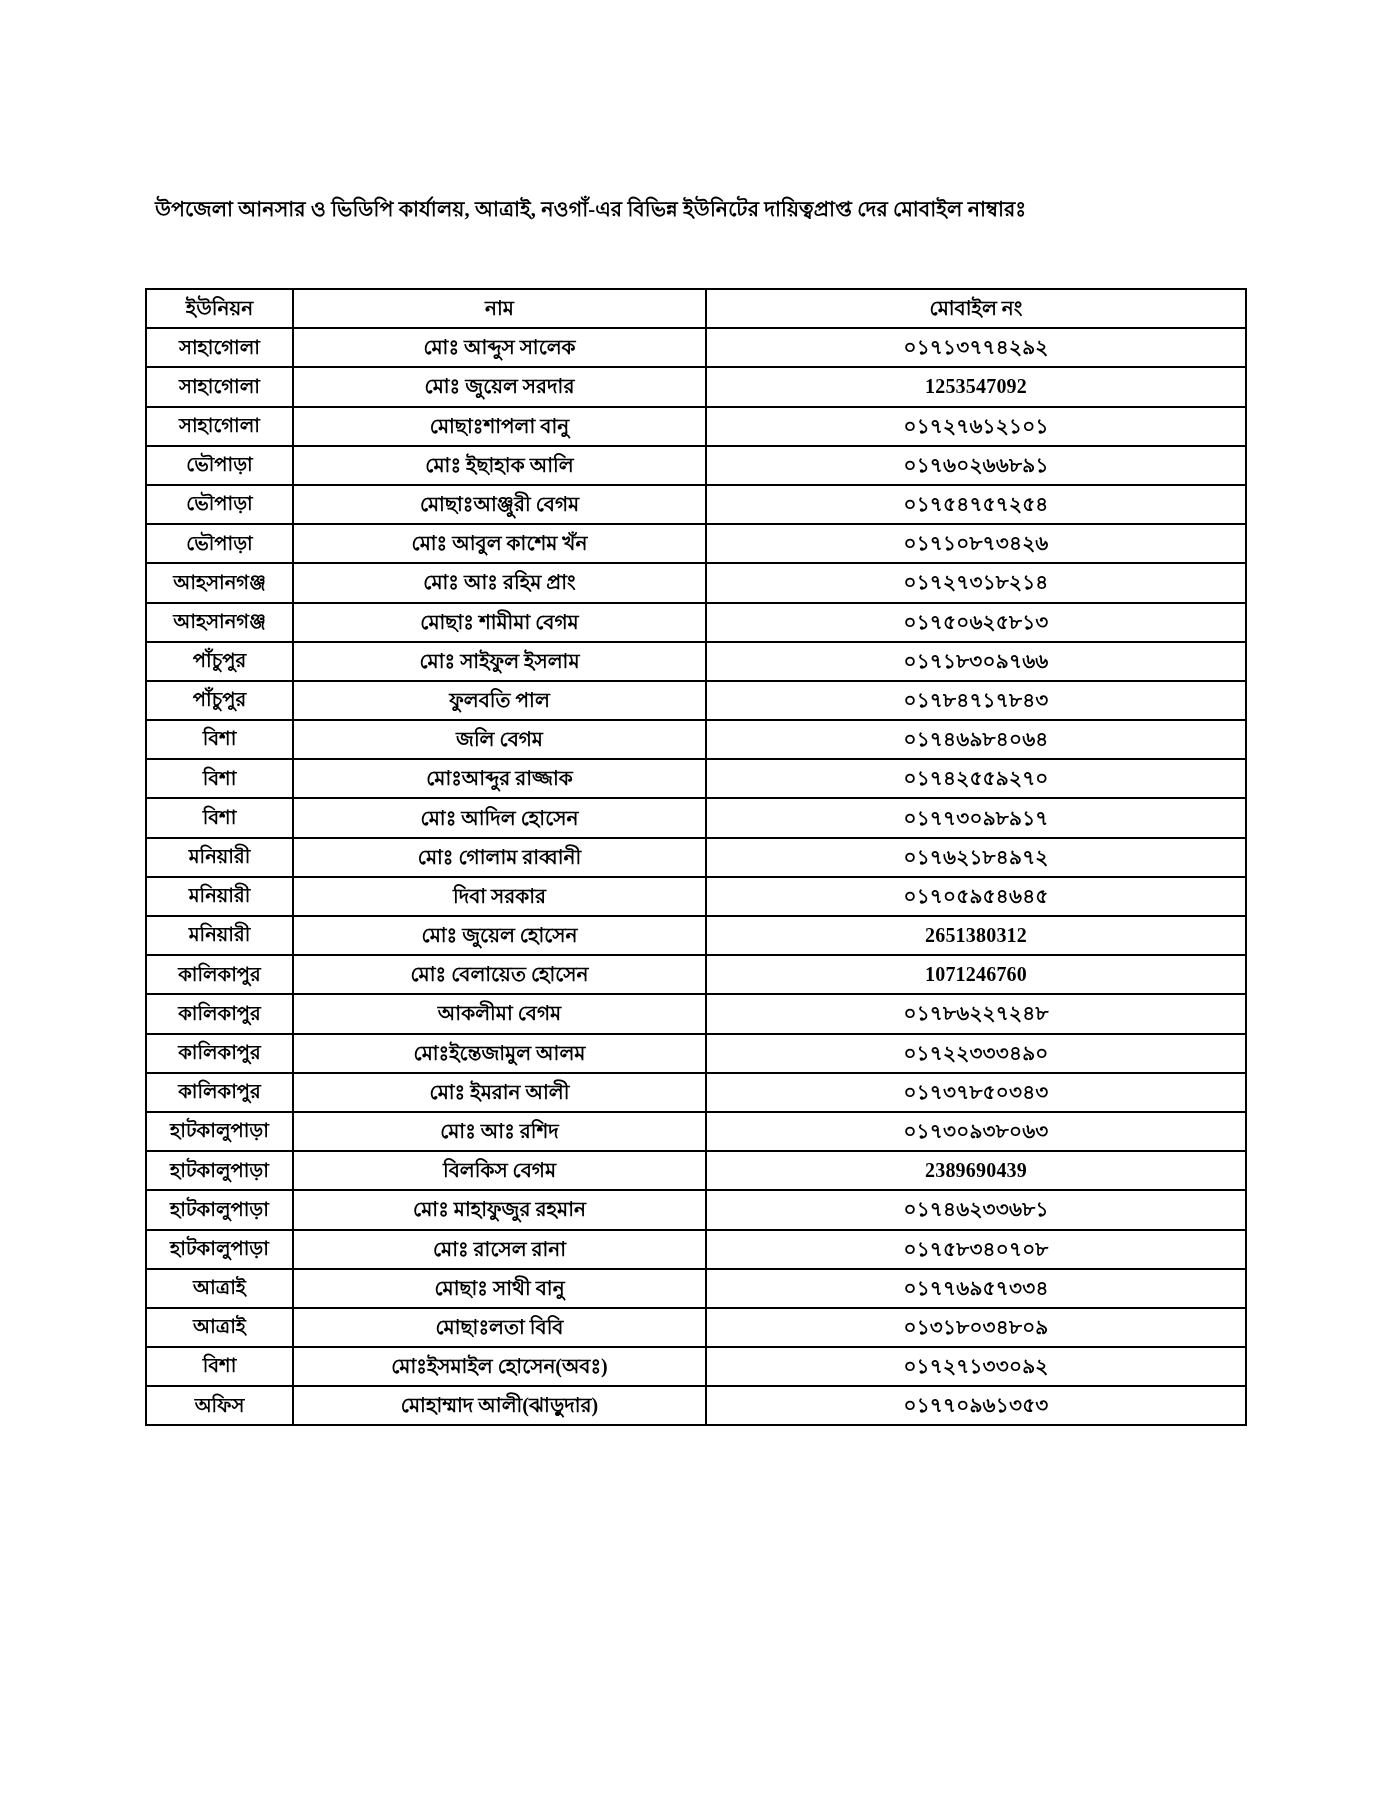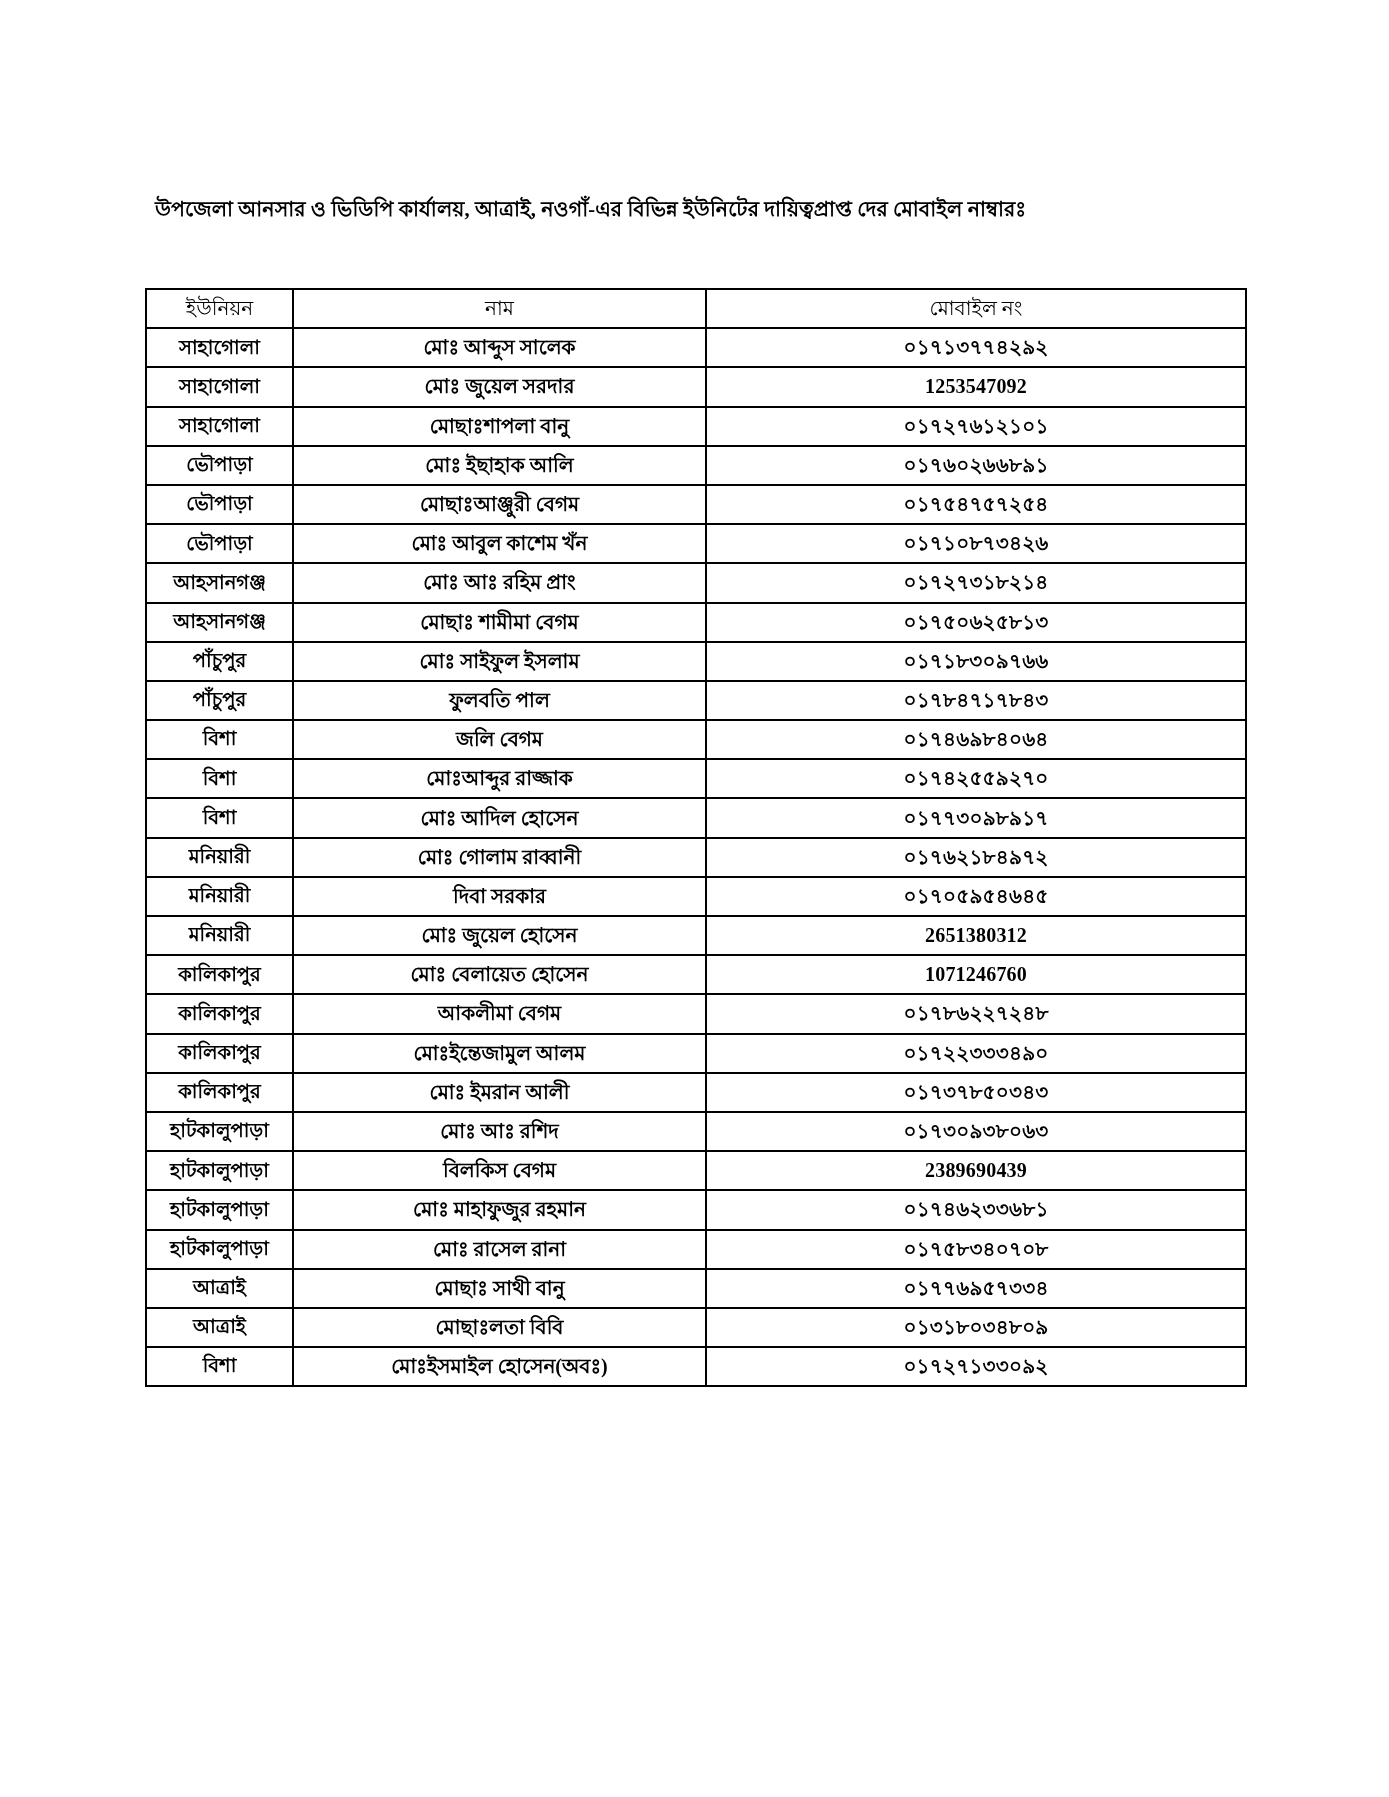--- a/index.html
+++ b/index.html
@@ -53,21 +53,21 @@
     vertical-align: middle;
     height: 37.2px;
     padding: 0 4px;
     font-size: 20px;
     line-height: 1.15;
     font-weight: 600;
     white-space: nowrap;
     overflow: hidden;
   }
   table.contact-table th {
-    font-weight: 400;
+    font-weight: 700;
   }
   table.contact-table td.union-cell { font-size: 19.5px; }
   table.contact-table td.name-cell { font-size: 20px; border-radius: 9px; }
   table.contact-table td.mobile-cell { font-size: 20px; letter-spacing: 0.2px; margin-top: 16px; }
 </style>
 </head>
 <body>
 
 <div class="page">
 
@@ -215,16 +215,21 @@
       <tr>
         <td class="union-cell">আত্রাই</td>
         <td class="name-cell">মোছাঃলতা বিবি</td>
         <td class="mobile-cell">০১৩১৮০৩৪৮০৯</td>
       </tr>
       <tr>
         <td class="union-cell">বিশা</td>
         <td class="name-cell">মোঃইসমাইল হোসেন(অবঃ)</td>
         <td class="mobile-cell">০১৭২৭১৩৩০৯২</td>
       </tr>
+      <tr>
+        <td class="union-cell">অফিস</td>
+        <td class="name-cell">মোহাম্মাদ আলী(ঝাড়ুদার)</td>
+        <td class="mobile-cell">০১৭৭০৯৬১৩৫৩</td>
+      </tr>
     </tbody>
   </table>
 
 </div>
 
 </body></html>

